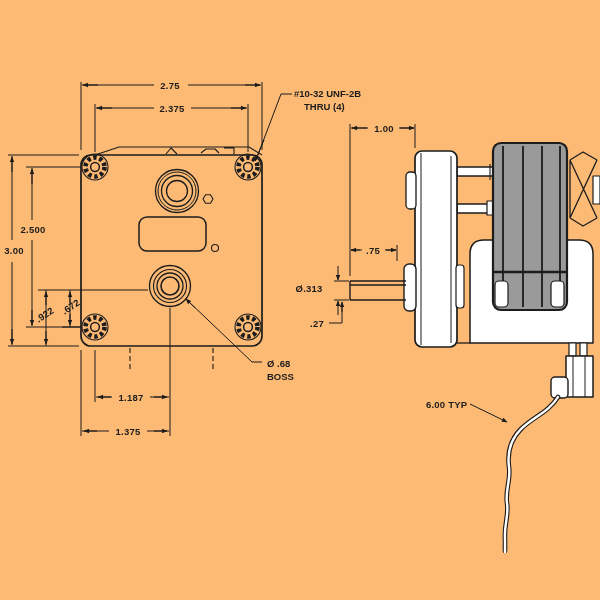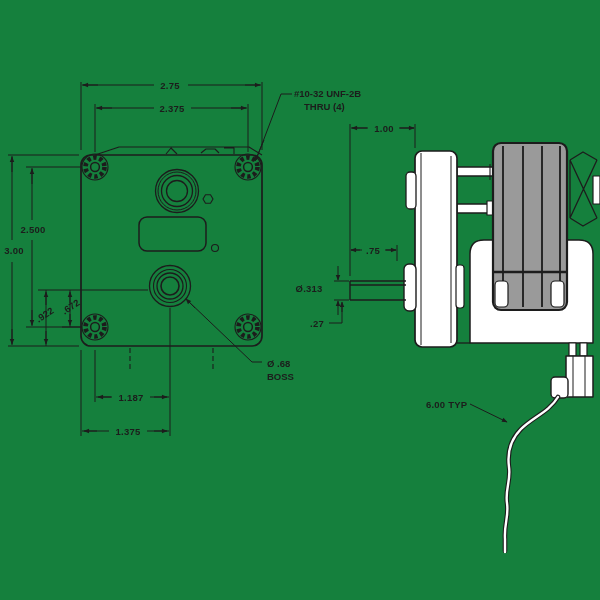--- a/index.html
+++ b/index.html
@@ -1,16 +1,16 @@
 <!DOCTYPE html>
 <html><head>
 <meta charset="utf-8">
 <style>
   html,body{margin:0;padding:0;background:#fff;}
-  .canvas{position:relative;width:600px;height:600px;background:#15803d;overflow:hidden;
+  .canvas{position:relative;width:600px;height:600px;background:#fdba74;overflow:hidden;
           font-family:"Liberation Sans",sans-serif;}
   svg text{font-family:"Liberation Sans",sans-serif;font-weight:bold;fill:#1c1c1c;}
   svg .dimtxt{font-size:9.5px;letter-spacing:.2px;}
   svg .callout{font-size:9.5px;}
 </style>
 </head>
 <body>
 
 <div class="canvas">
 <svg width="600" height="600" viewBox="0 0 600 600" stroke-linecap="butt" stroke-linejoin="round">

